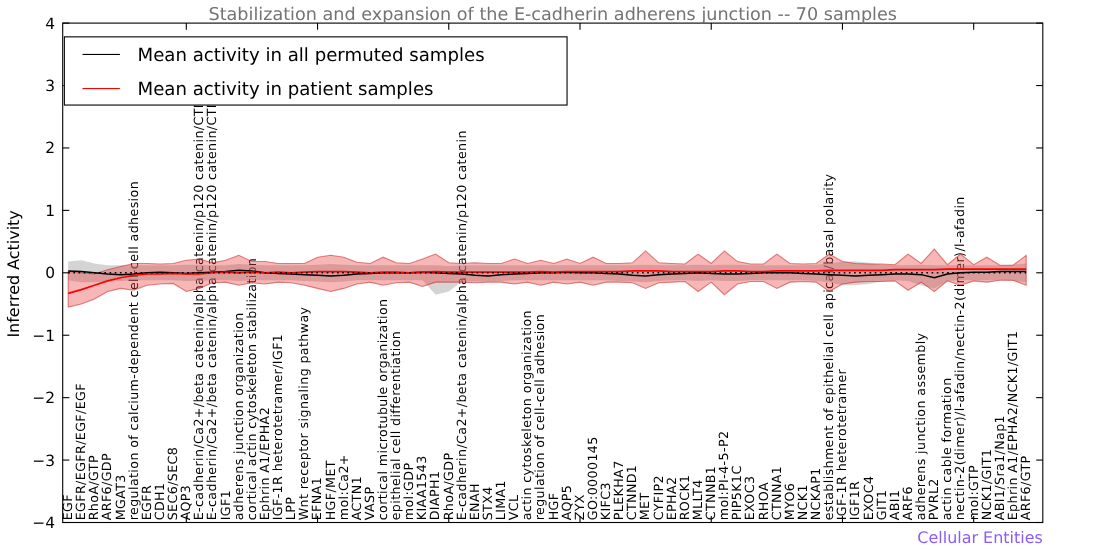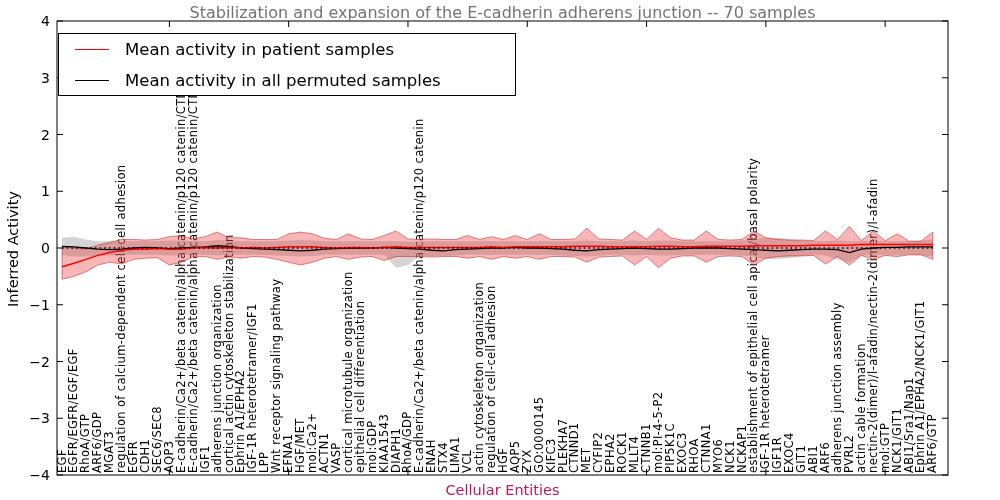--- a/index.html
+++ b/index.html
@@ -9,22 +9,22 @@
   }
   .title{
     position:absolute;left:57px;top:3px;width:891px;text-align:center;
     font-size:16px;color:#737373;white-space:nowrap;
   }
   .ylabel{
     position:absolute;left:-97px;top:241px;width:220px;text-align:center;
     font-size:14.5px;color:#000;transform:rotate(-90deg);
   }
   .xlabel{
-    position:absolute;left:57px;top:482px;width:891px;text-align:center;
-    font-size:14.5px;color:#be185d;
+    position:absolute;left:57px;top:482px;width:891px;text-align:right;
+    font-size:14.5px;color:#8b5cf6;
   }
   svg.plot{position:absolute;left:0;top:0;}
   .legend{
     position:absolute;left:58px;top:33px;width:458px;height:63px;
     background:#ffffff;border:1px solid #000;box-sizing:border-box;
   }
   .legend-row{display:flex;align-items:center;height:31px;}
   .legend-swatch{width:34px;height:0;border-top-width:1.6px;border-top-style:solid;margin-left:16px;}
   .legend-label{margin-left:16px;font-size:16.5px;color:#000;white-space:nowrap;}
 </style>
@@ -158,22 +158,22 @@
     </svg>
 
   <div class="title">Stabilization and expansion of the E-cadherin adherens junction -- 70 samples</div>
 
   <div class="ylabel">Inferred Activity</div>
 
   <div class="xlabel">Cellular Entities</div>
 
   <div class="legend">
     <div class="legend-row">
+      <span class="legend-swatch" id="sw0" style="border-top-color: rgb(0, 0, 0);"></span>
+      <span class="legend-label">Mean activity in all permuted samples</span>
+    </div>
+    <div class="legend-row">
       <span class="legend-swatch" id="sw1" style="border-top-color: rgb(255, 0, 0);"></span>
       <span class="legend-label">Mean activity in patient samples</span>
-    </div>
-    <div class="legend-row">
-      <span class="legend-swatch" id="sw0" style="border-top-color: rgb(0, 0, 0);"></span>
-      <span class="legend-label">Mean activity in all permuted samples</span>
     </div>
   </div>
 
 </div>
 
 </body></html>

